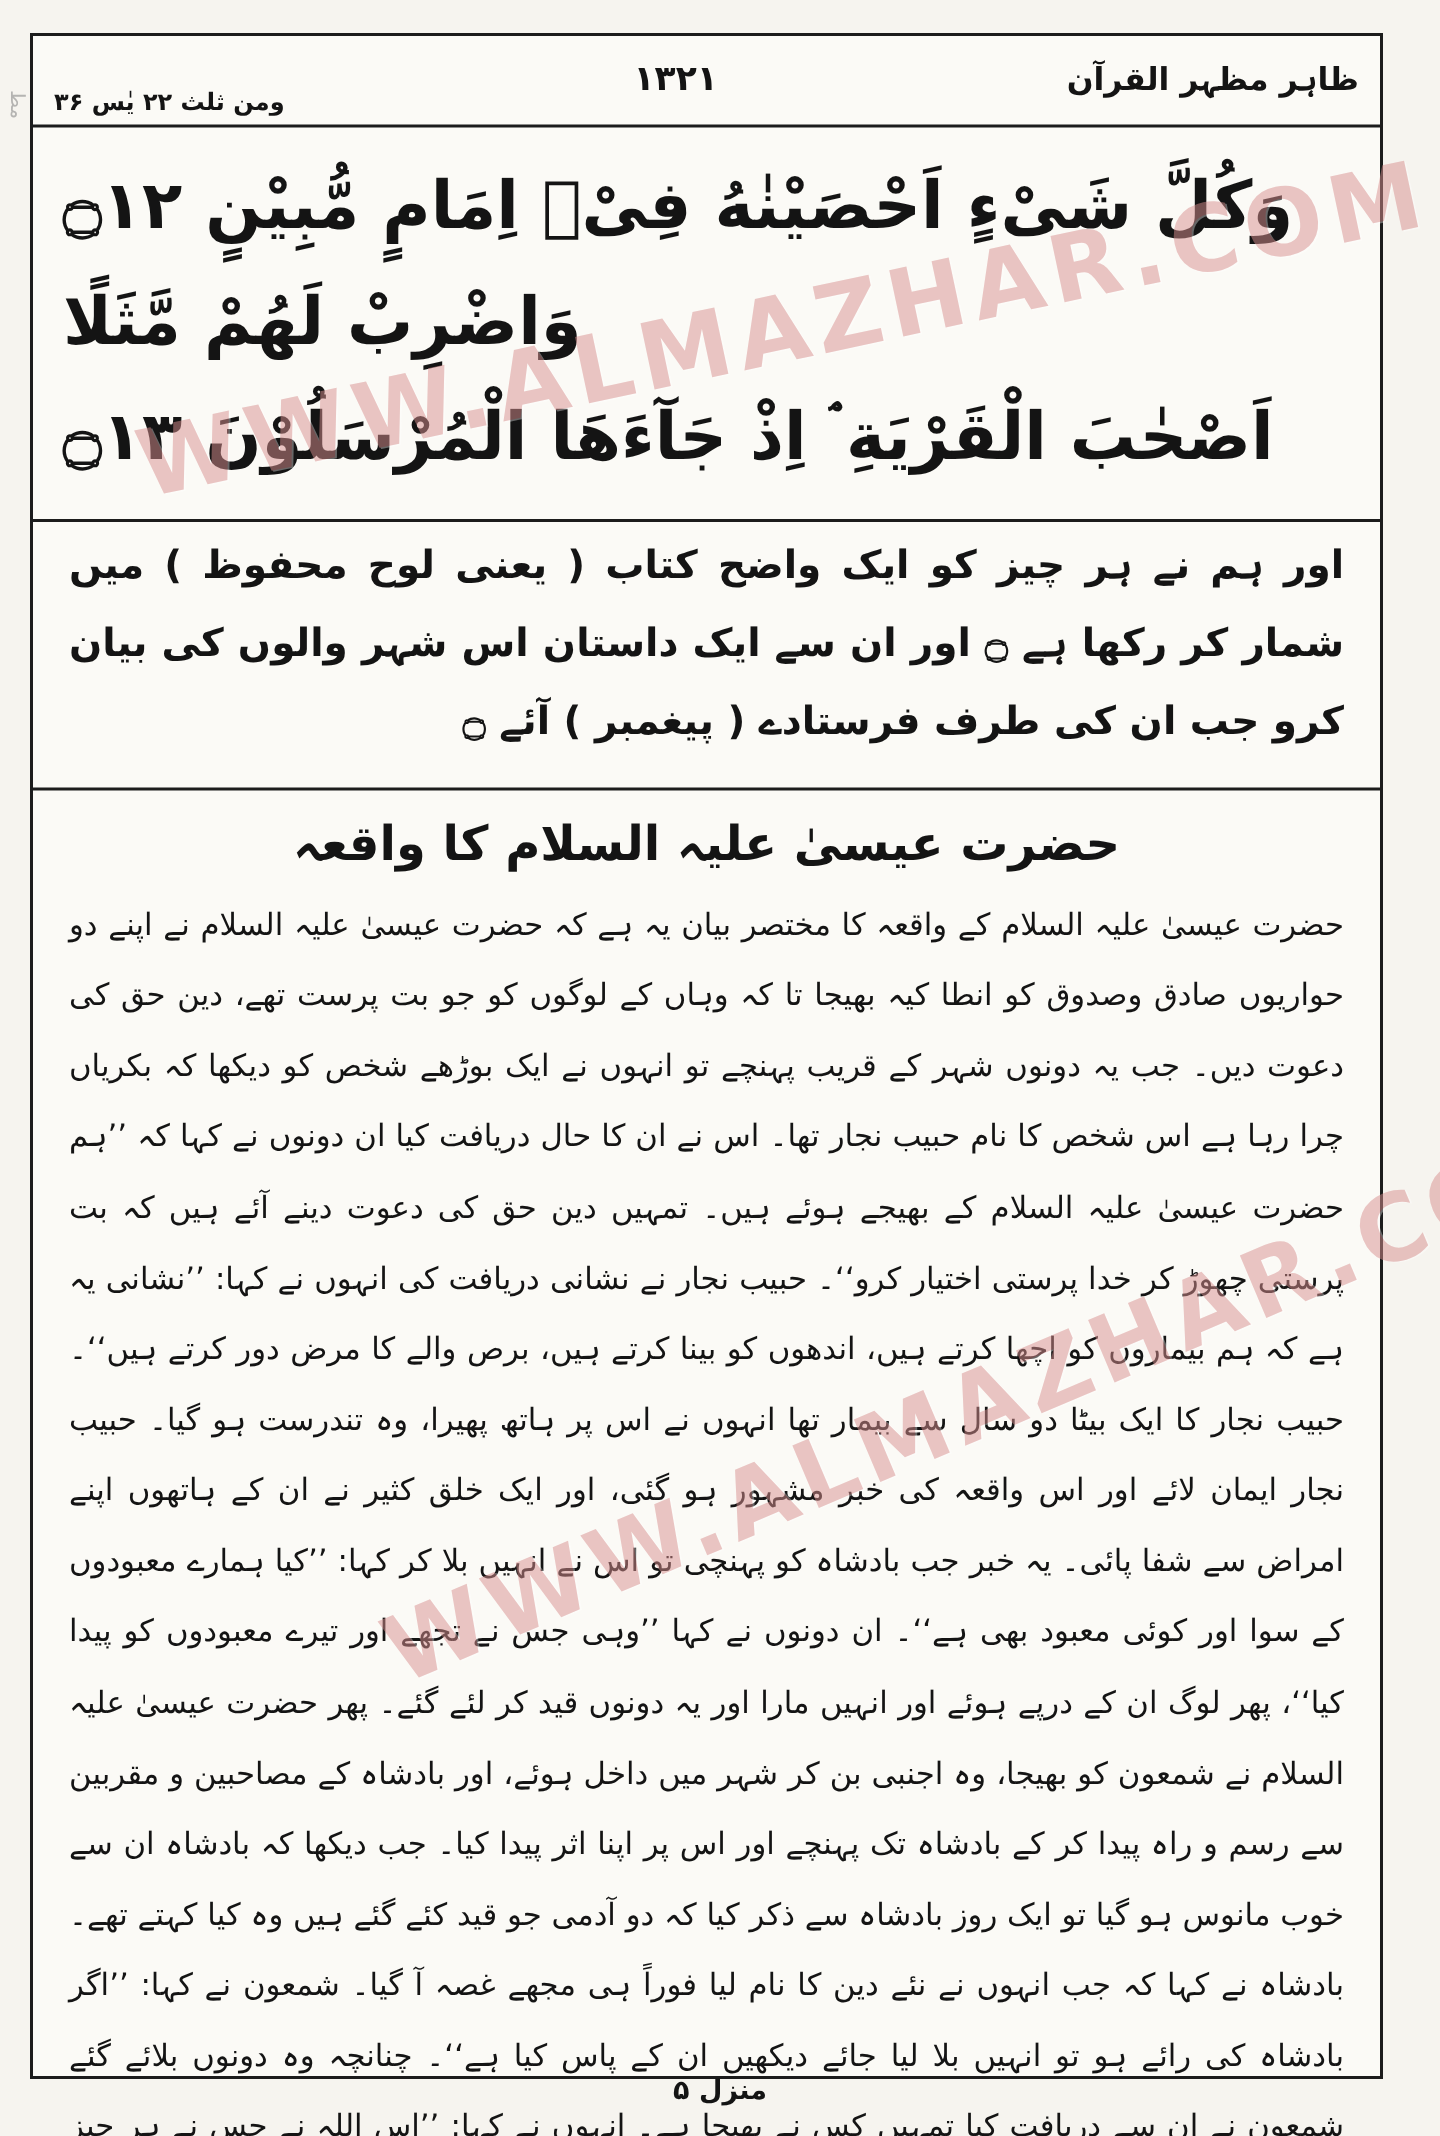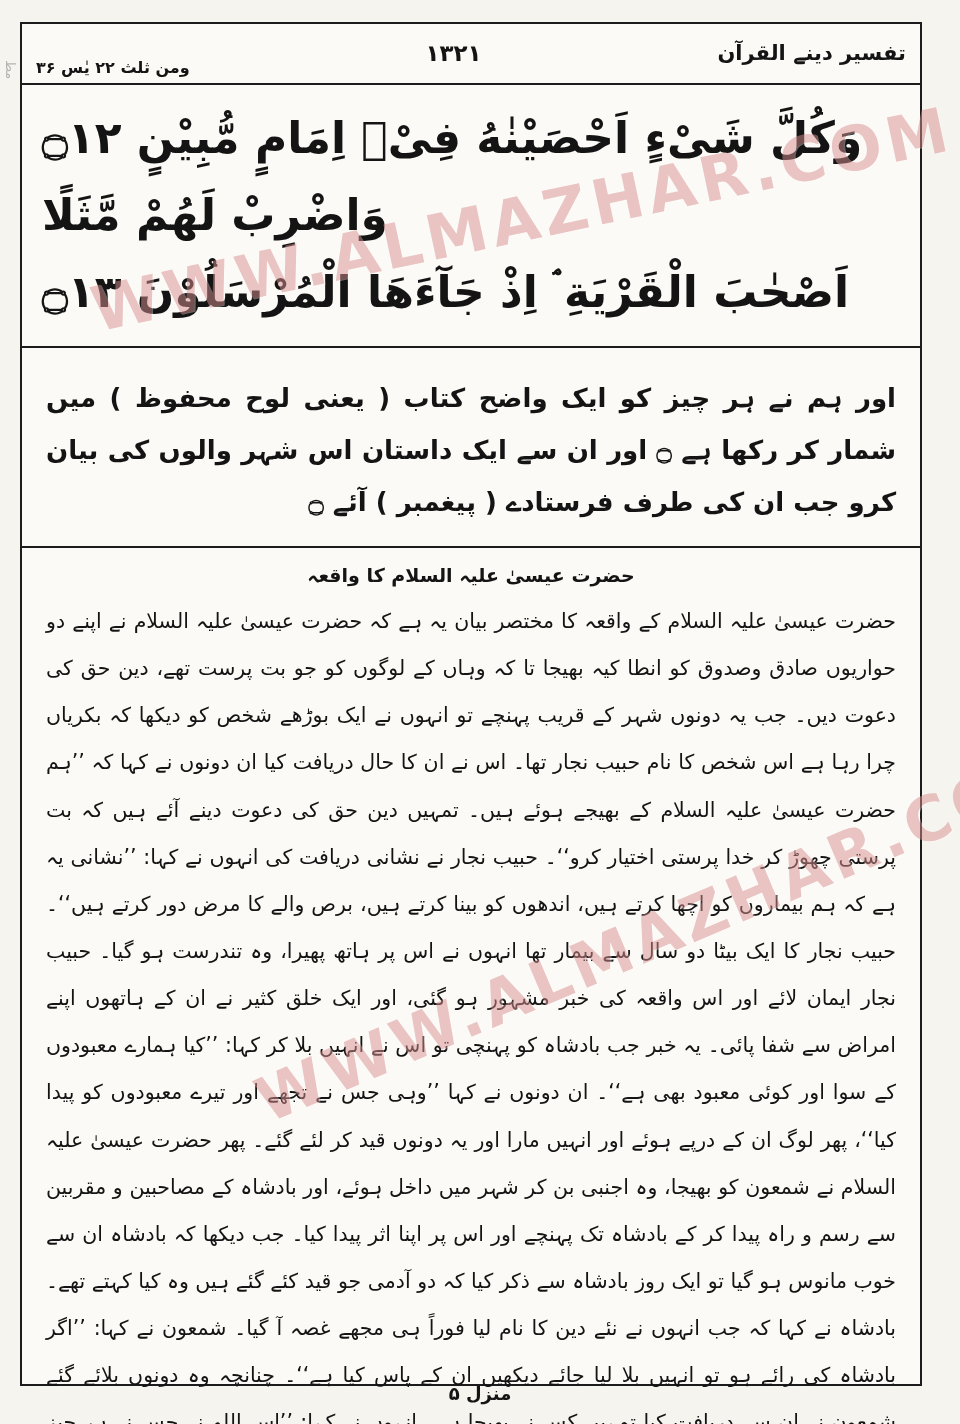--- a/index.html
+++ b/index.html
@@ -43,27 +43,27 @@
     padding:14px 20px 16px 20px;
     border-bottom:2px solid #1c1c1c;
   }
   
   .translation-block{
     direction:rtl;
     text-align:justify;
     font-size:26px;
     font-weight:600;
     line-height:2.0;
-    padding:24px 24px 18px 24px;
+    padding:3px 24px 18px 24px;
     border-bottom:2px solid #1c1c1c;
   }
   
   .section-heading{
     text-align:center;
-    font-size:19px;
+    font-size:32px;
     font-weight:bold;
     padding:16px 0 6px 0;
   }
   
   .body-block{
     direction:rtl;
     text-align:justify;
     font-size:20.5px;
     line-height:2.3;
     padding:6px 24px 8px 24px;
@@ -116,21 +116,21 @@
   }
 </style>
 </head>
 <body>
 
 <div class="margin-scribble">مط</div>
 
 <div class="page-frame">
 
   <div class="header-row">
-    <span class="header-title">تفسیر دینے القرآن</span>
+    <span class="header-title">ظاہر مظہر القرآن</span>
     <span class="header-page-number">۱۳۲۱</span>
     <span class="header-left-info">ومن ثلث ۲۲ یٰس ۳۶</span>
   </div>
 
   <div class="quran-block">
     <div>وَكُلَّ شَیْءٍ اَحْصَیْنٰهُ فِیْۤ اِمَامٍ مُّبِیْنٍ ۝۱۲ وَاضْرِبْ لَهُمْ مَّثَلًا</div>
     <div>اَصْحٰبَ الْقَرْیَةِ ۘ اِذْ جَآءَهَا الْمُرْسَلُوْنَ ۝۱۳</div>
   </div>
 
   <div class="translation-block">اور ہم نے ہر چیز کو ایک واضح کتاب ( یعنی لوح محفوظ ) میں شمار کر رکھا ہے ۝ اور ان سے ایک داستان اس شہر والوں کی بیان کرو جب ان کی طرف فرستادے ( پیغمبر ) آئے ۝</div>

